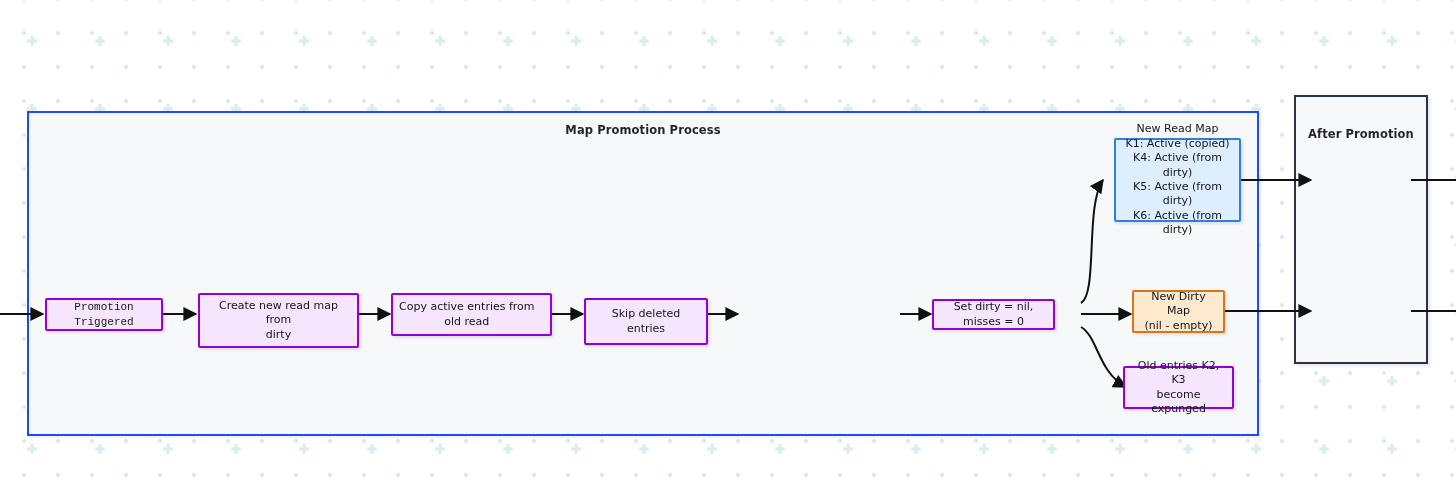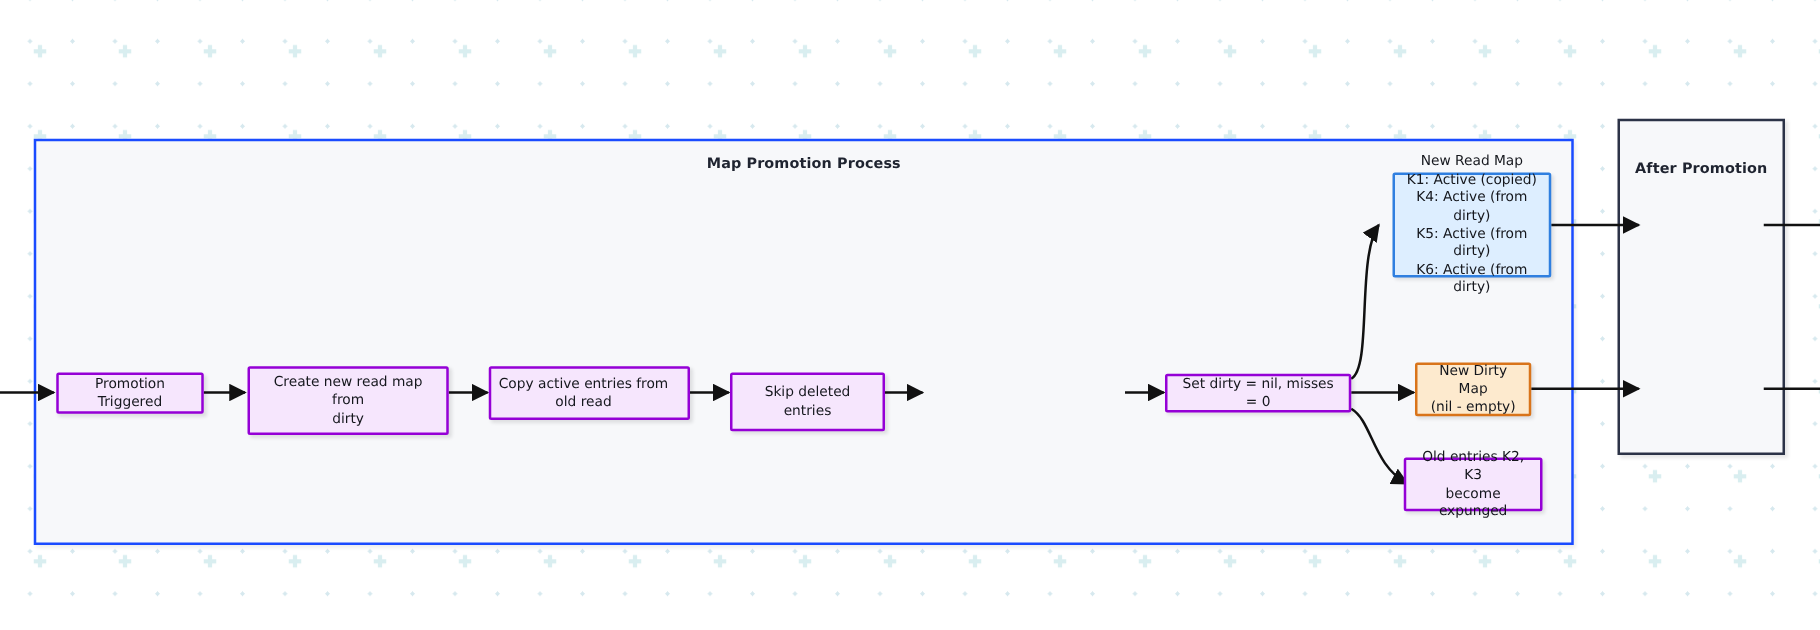--- a/index.html
+++ b/index.html
@@ -122,40 +122,40 @@
       <path d="M 1081,327 C 1098,337 1098,372 1126,387"></path>
       <path d="M 1241,180 L 1311,180"></path>
       <path d="M 1225,311 L 1311,311"></path>
     </g>
     <g stroke="#111111" stroke-width="2" fill="none">
       <path d="M 1411,180 L 1456,180"></path>
       <path d="M 1411,311 L 1456,311"></path>
     </g>
   </svg>
 
-  <div class="node n-purple" style="left:45px;  top:298px; width:118px; height:33px;">
+  <div class="node n-purple" style="left:45px;  top:298px; width:118px; height:33px;font-family:Liberation Mono, monospace;">
     <span>Promotion Triggered</span>
   </div>
 
   <div class="node n-purple" style="left:198px; top:293px; width:161px; height:55px;">
     <span>Create new read map from
 dirty</span>
   </div>
 
   <div class="node n-purple" style="left:391px; top:293px; width:161px; height:43px;">
     <span>Copy active entries from
 old read</span>
   </div>
 
   <div class="node n-purple" style="left:584px; top:298px; width:124px; height:47px;">
     <span>Skip deleted entries</span>
   </div>
 
 
-  <div class="node n-purple" style="left:932px; top:299px; width:149px; height:31px;">
+  <div class="node n-purple" style="left:932px; top:299px; width:123px; height:31px;">
     <span>Set dirty = nil, misses = 0</span>
   </div>
 
   <div class="node n-blue" style="left:1114px; top:138px; width:127px; height:84px;">
     <span>New Read Map
 K1: Active (copied)
 K4: Active (from dirty)
 K5: Active (from dirty)
 K6: Active (from dirty)</span>
   </div>

